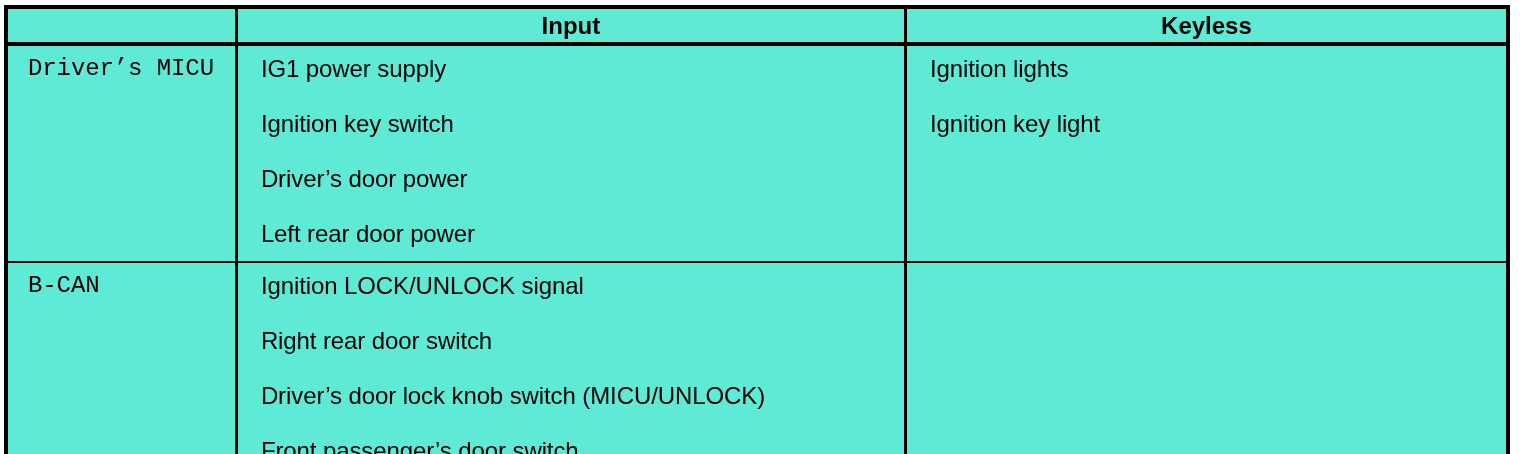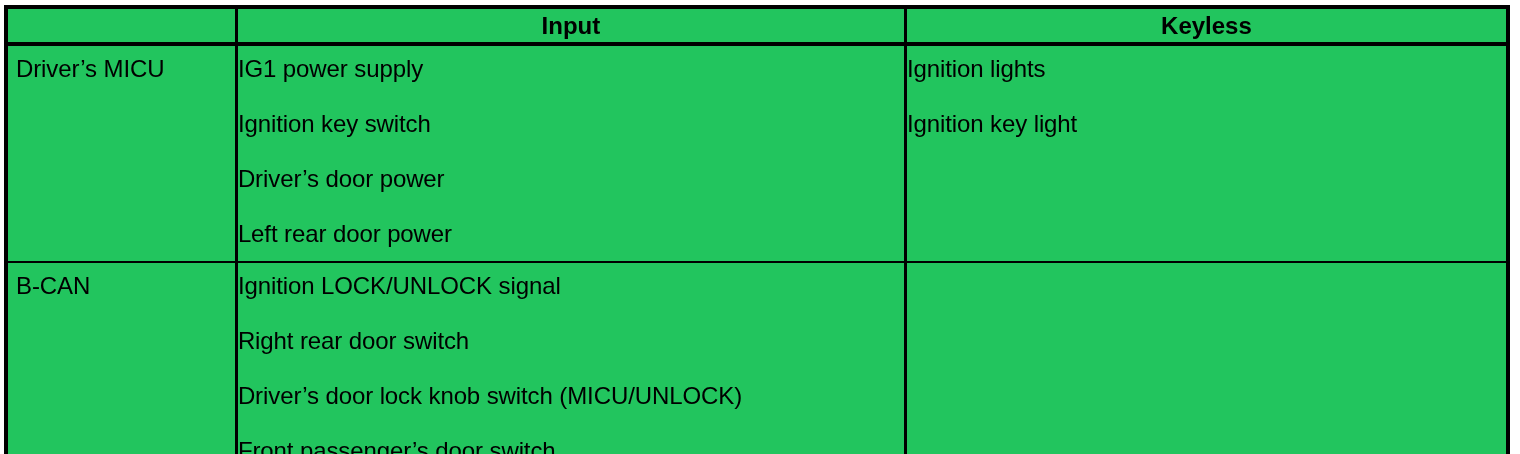--- a/index.html
+++ b/index.html
@@ -32,21 +32,21 @@
     border-collapse: collapse;
     table-layout: fixed;
     background: #ffffff;
   }
 
   .matrix-table td,
   .matrix-table th {
     padding: 0;
     margin: 0;
     vertical-align: top;
-    background: #22c55e;
+    background: #5eead4;
   }
 
   
   .matrix-table {
     border-top: 4px solid #000;
     border-bottom: 4px solid #000;
     border-left: 4px solid #000;
     border-right: 4px solid #000;
   }
 
@@ -69,25 +69,25 @@
 
   
   .body-cell {
     font-size: 24px;
     padding: 0;
   }
   .body-cell.sep-right { border-right: 3px solid #000; }
   .row-sep > td { border-bottom: 2px solid #000; }
 
   .cell-inner {
-    padding-left: 0;
+    padding-left: 23px;
     padding-top: 4px;
     padding-right: 4px;
   }
-  .source-cell .cell-inner { padding-left: 8px; }
+  .source-cell .cell-inner { padding-left: 20px; font-family: Liberation Mono, monospace; }
 
   .line {
     display: block;
     height: 55px;
     line-height: 38px;
     white-space: nowrap;
     font-size: 24px;
     letter-spacing: -0.1px;
   }
   .line:last-child { height: 46px; }

